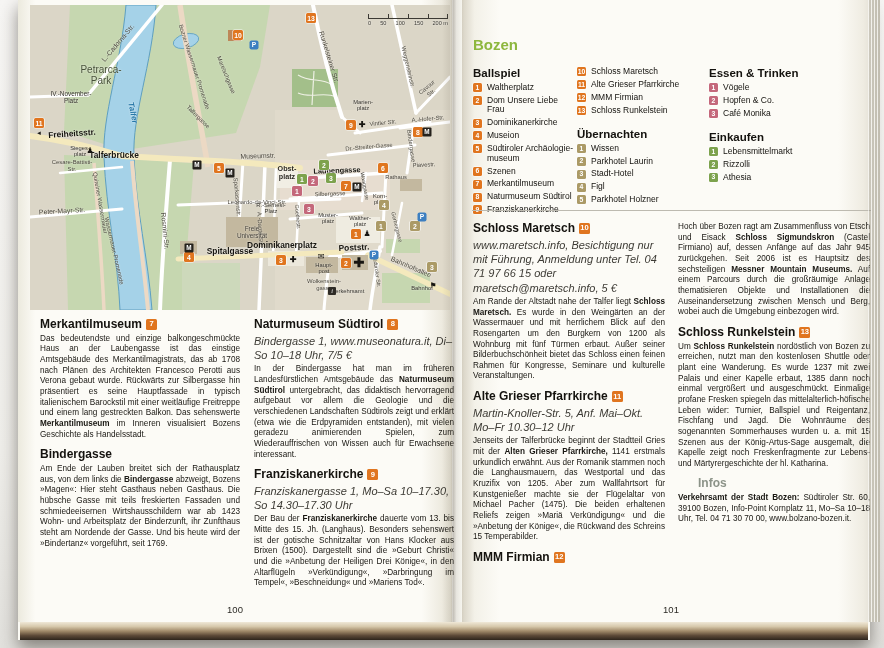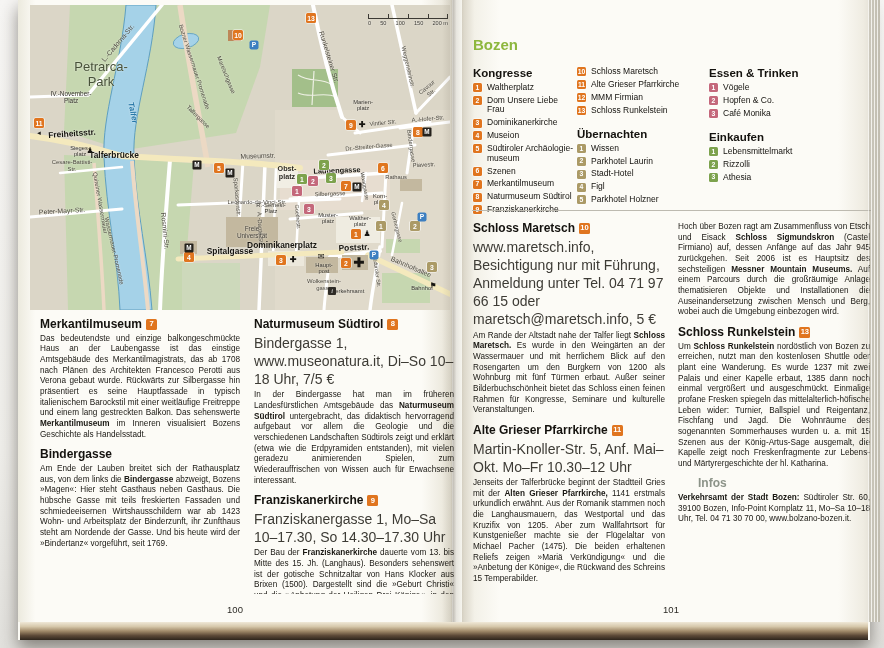--- a/index.html
+++ b/index.html
@@ -22,21 +22,21 @@
   .ml{position:absolute;transform:translate(-50%,-50%) rotate(var(--r,0deg));white-space:pre;text-align:center;
       color:#4a463c;font-size:6.4px;line-height:1.12;text-shadow:0 0 2px rgba(255,255,255,.85);}
   .ml.st{font-size:6.8px;}
   .ml.st-sm{font-size:5.9px;}
   .ml.st-xs{font-size:5.4px;}
   .ml.bold{font-size:8.4px;font-weight:bold;color:#17150f;}
   .ml.bold-sm{font-size:7.4px;font-weight:bold;color:#17150f;}
   .ml.pl{font-size:7.2px;font-weight:bold;color:#2d2a24;}
   .ml.pl-sm{font-size:6.4px;color:#33302a;}
   .ml.pl-xs{font-size:5.8px;color:#33302a;}
-  .ml.park{font-size:13px;color:#475138;}
+  .ml.park{font-size:10px;color:#475138;}
   .ml.river{font-size:8px;font-weight:bold;font-style:italic;color:#2878a8;}
   .ml.bld{font-size:6.4px;color:#46423a;}
   .ml.bld-sm{font-size:5.8px;color:#46423a;}
   .mb{position:absolute;width:10px;height:10px;transform:translate(-50%,-50%);border-radius:1.5px;
       color:#fff;font-size:6.8px;font-weight:bold;display:flex;align-items:center;justify-content:center;
       box-shadow:0 0 0 .6px rgba(255,255,255,.85);}
   .g-sight{background:#e0751f;} .g-hotel{background:#ab9a66;} .g-food{background:#c4687b;} .g-shop{background:#7da24d;}
   .mi{position:absolute;transform:translate(-50%,-50%);line-height:1;}
   .ic-museum{width:9px;height:9px;background:#24211c;color:#fff;font-size:6.4px;font-weight:bold;border-radius:1px;
       display:flex;align-items:center;justify-content:center;}
@@ -59,21 +59,21 @@
   
   .cols{position:absolute;display:flex;}
   .cols-left{top:318px;left:22px;width:414px;bottom:28px;gap:14px;}
   .cols-right{top:222px;left:11px;right:10px;bottom:28px;gap:13px;}
   .col{flex:1;overflow:hidden;}
   .h{font-size:12px;font-weight:bold;color:#14120e;margin:8px 0 2.5px;display:flex;align-items:center;gap:4px;line-height:1.1;}
   .col .h:first-child{margin-top:0;}
   .h.gray{color:#8c9388;padding-left:20px;}
   .hb{width:11px;height:11px;border-radius:1.5px;background:#e0751f;color:#fff;font-size:7.6px;font-weight:bold;
       display:inline-flex;align-items:center;justify-content:center;flex:0 0 auto;}
-  p.info{font-size:14px;color:#3d3b35;line-height:1.3;margin:0 0 2px;}
+  p.info{font-size:11px;font-style:italic;color:#3d3b35;line-height:1.3;margin:0 0 2px;}
   p.body{font-size:8.2px;color:#191712;line-height:1.3;text-align:justify;margin:0;}
   .pagenum{position:absolute;bottom:7px;width:100%;text-align:center;font-size:9.5px;color:#2c2a25;}
 
   
   .title{position:absolute;left:11px;top:36px;font-size:15px;font-weight:bold;color:#8db73e;}
   .legend{position:absolute;left:11px;top:67px;right:8px;display:flex;}
   .lcol1{width:104px;} .lcol2{width:132px;} .lcol3{flex:1;}
   .lg-h{font-size:11.5px;font-weight:bold;color:#14120e;margin:0 0 4px;}
   .lg-gap{height:9px;}
   .lg-item{display:flex;gap:5px;align-items:flex-start;margin-bottom:3.4px;font-size:8.5px;line-height:1.12;color:#14120e;}
@@ -300,21 +300,21 @@
             <p class="body">Der Bau der <b>Franziskanerkirche</b> dauerte vom 13. bis Mitte des 15. Jh. (Langhaus). Besonders sehenswert ist der gotische Schnitzaltar von Hans Klocker aus Brixen (1500). Dargestellt sind die »Geburt Christi« und die »Anbetung der Heiligen Drei Könige«, in den Altarflügeln »Verkündigung«, »Darbringung im Tempel«, »Beschneidung« und »Mariens Tod«.</p>
           </div>
       </div>
       <div class="pagenum">100</div>
     </div>
 
     <div class="page page-right">
       <div class="title">Bozen</div>
       <div class="legend" id="legend">
         <div class="lcol1">
-            <div class="lg-h">Kongresse</div>
+            <div class="lg-h">Ballspiel</div>
             <div class="lg-item">
               <span class="mb g-sight">1</span>
               <span>Waltherplatz</span>
             </div>
             <div class="lg-item">
               <span class="mb g-sight">2</span>
               <span>Dom Unsere Liebe Frau</span>
             </div>
             <div class="lg-item">
               <span class="mb g-sight">3</span>

